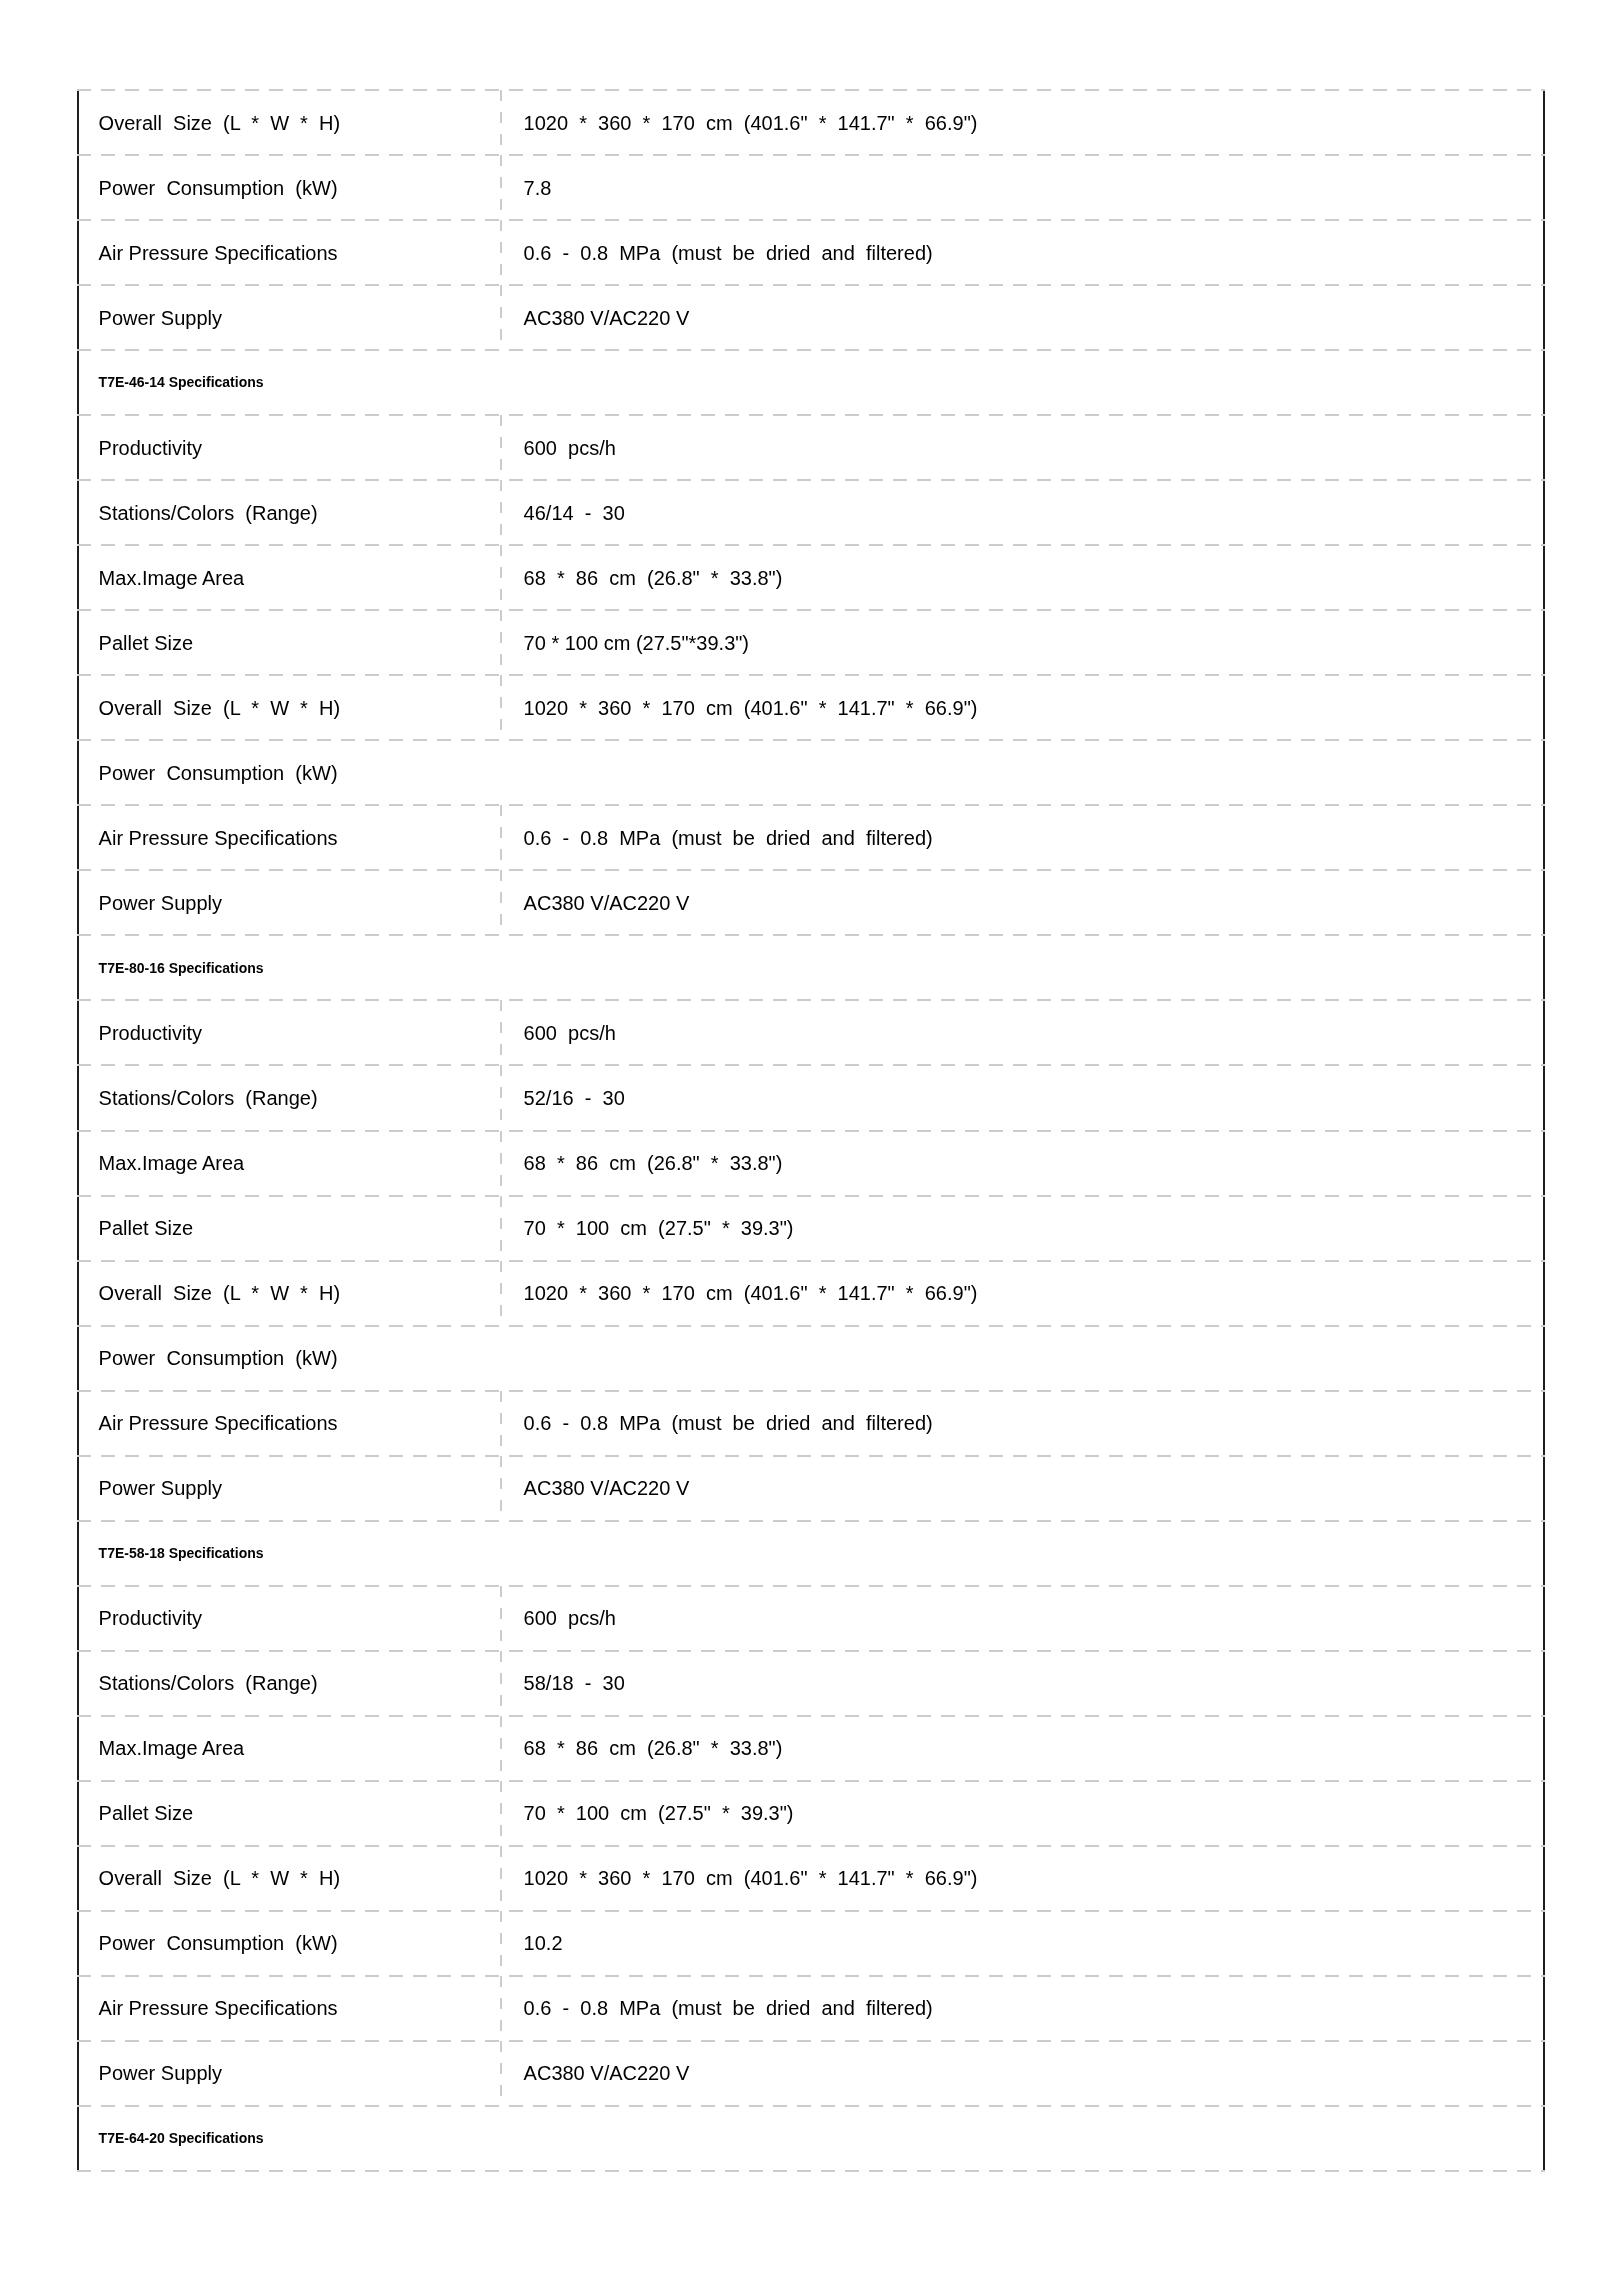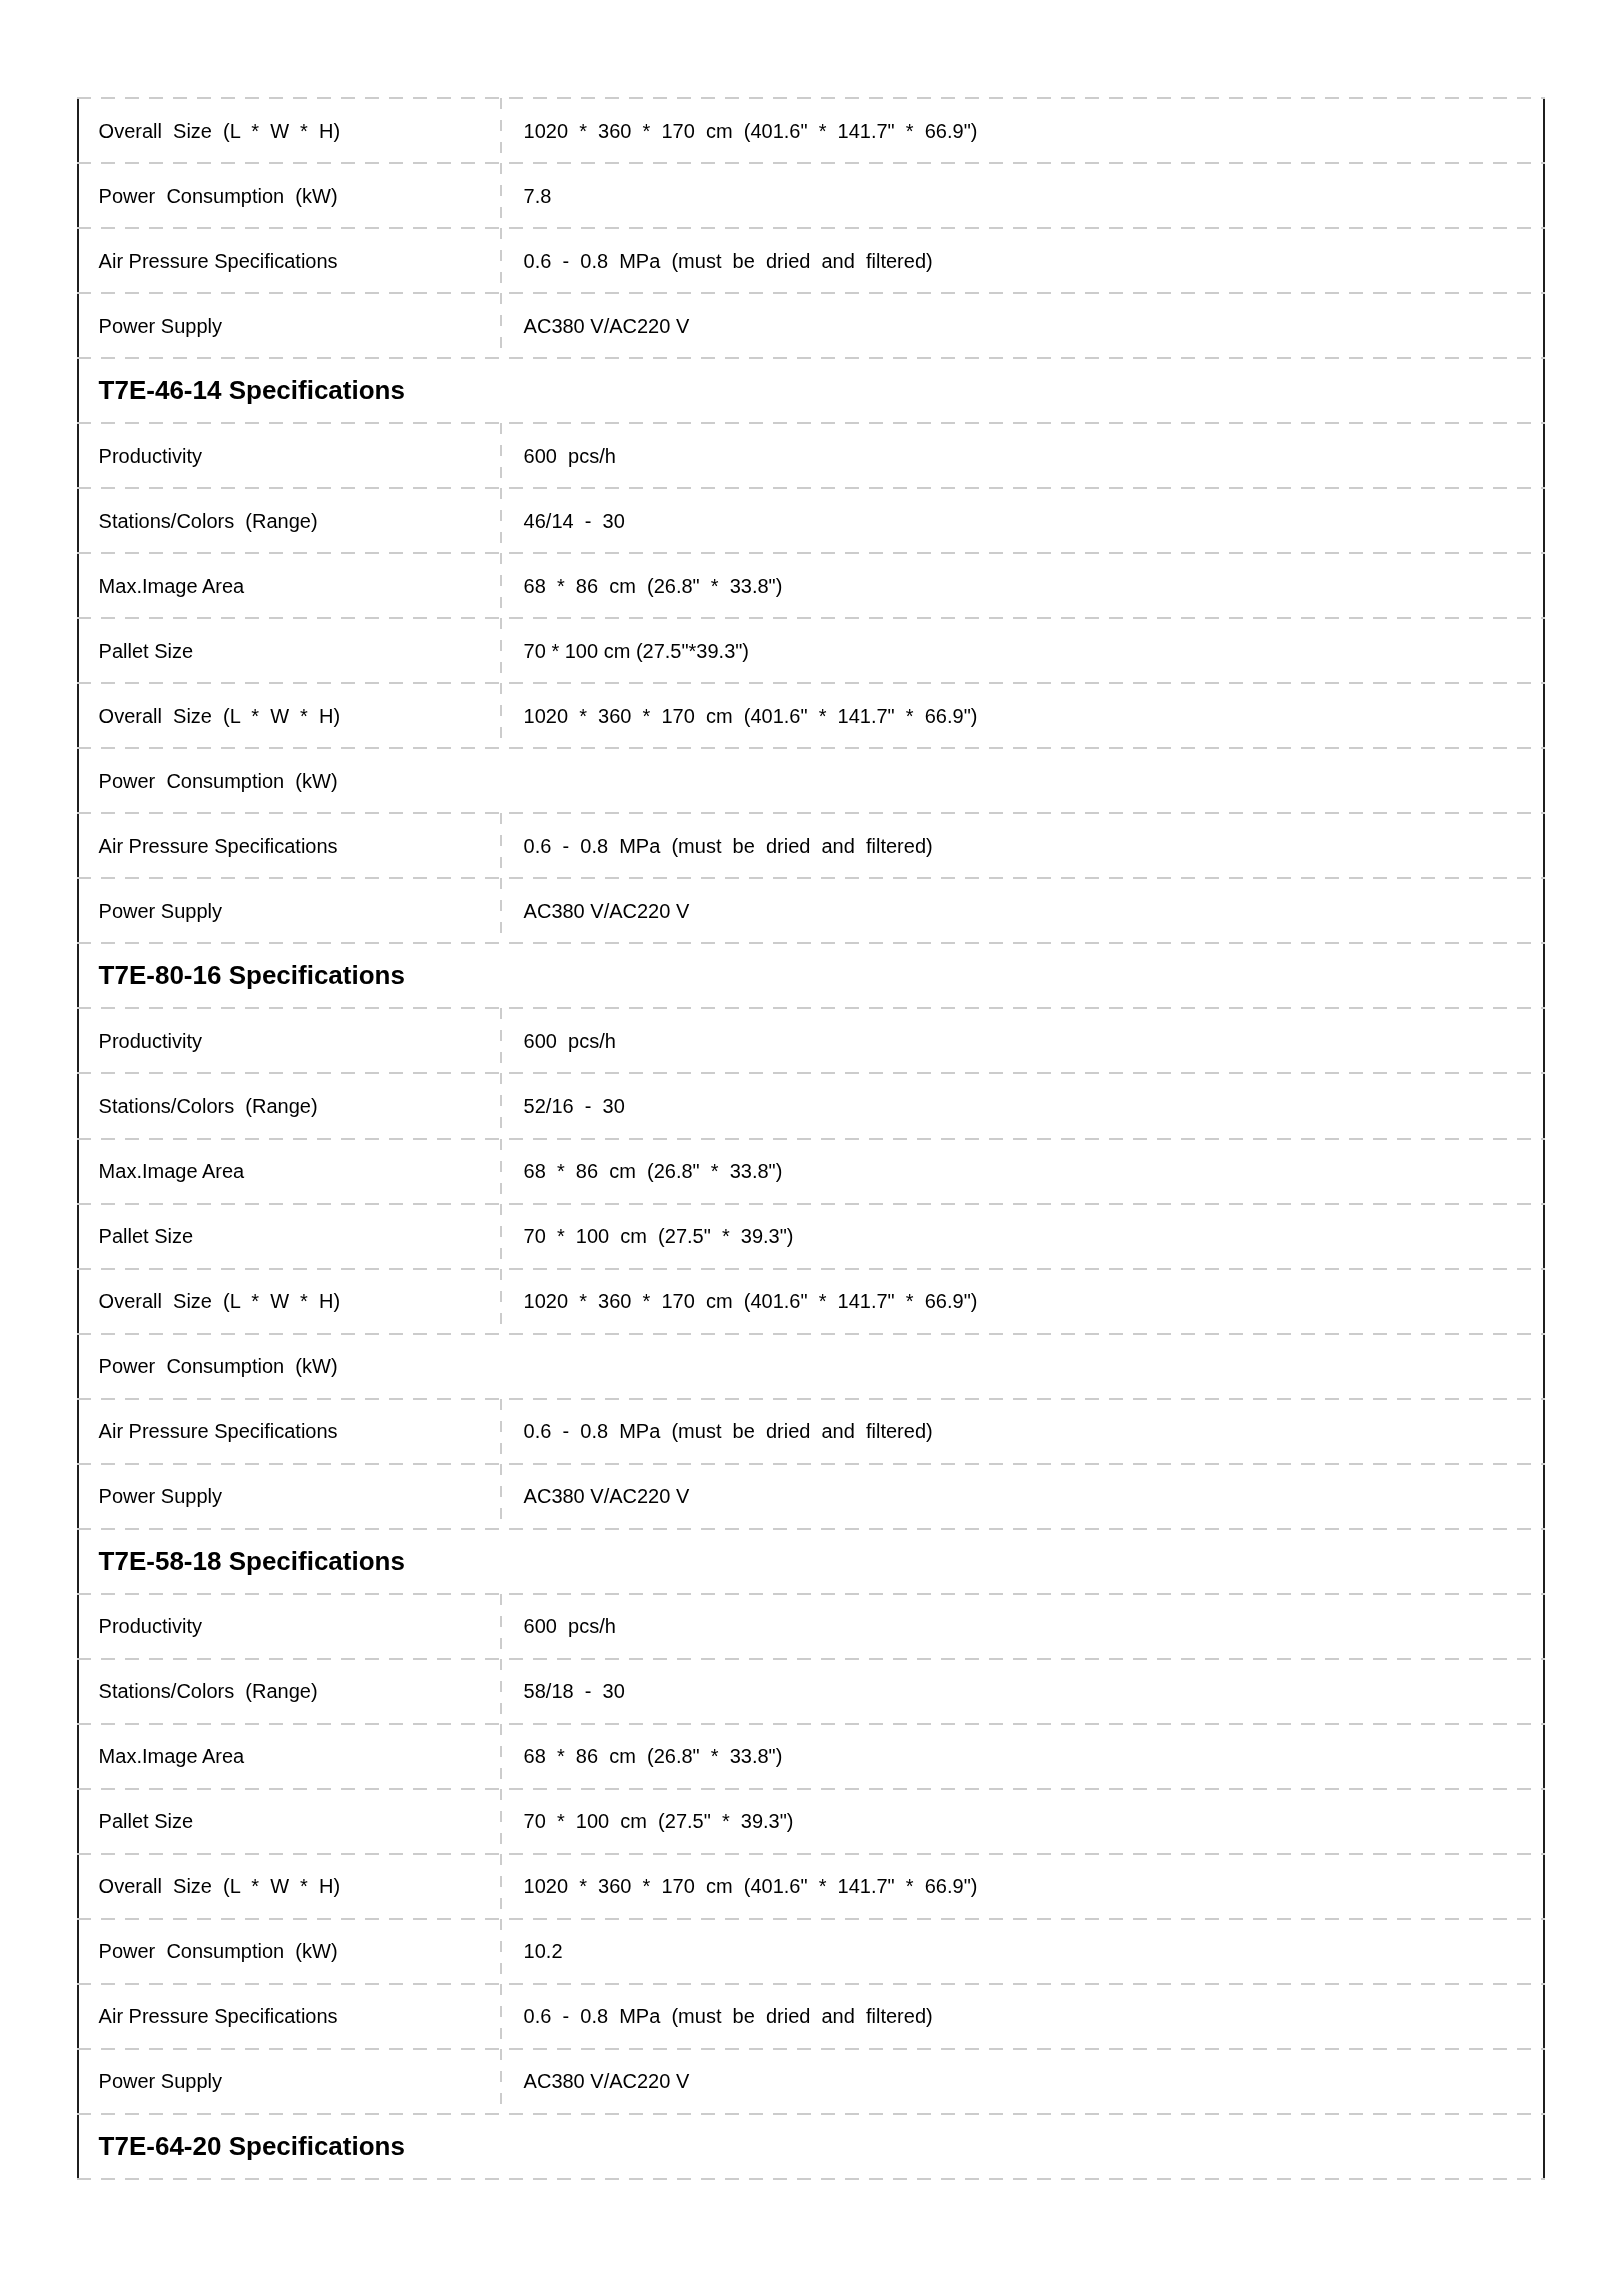--- a/index.html
+++ b/index.html
@@ -10,21 +10,21 @@
   body {
     width: 1623px;
     height: 2295px;
     position: relative;
     font-family: "Liberation Sans", sans-serif;
     color: #000000;
   }
   .spec-table {
     position: absolute;
     left: 77px;
-    top: 98px;
+    top: 90px;
     width: 1468px;
     height: 2081px;
     box-sizing: border-box;
     border-left: 2px solid #1f1f1f;
     border-right: 2px solid #1f1f1f;
     display: flex;
     flex-direction: column;
     background: #ffffff;
   }
   
@@ -78,21 +78,21 @@
     background-image: repeating-linear-gradient(180deg, #cccccc 0 11px, transparent 11px 22px);
     background-size: 2px 100%;
     background-repeat: no-repeat;
     background-position: left top;
   }
   .row.header .cell.headerlabel {
     width: 100%;
     box-sizing: border-box;
     padding-left: 19.6px;
     font-weight: bold;
-    font-size: 26px;
+    font-size: 14px;
   }
 </style>
 </head>
 <body>
 
 <div class="spec-table">
 
   <div class="row data">
     <div class="cell label">Overall  Size  (L  *  W  *  H)</div>
     <div class="cell value">1020  *  360  *  170  cm  (401.6"  *  141.7"  *  66.9")</div>

